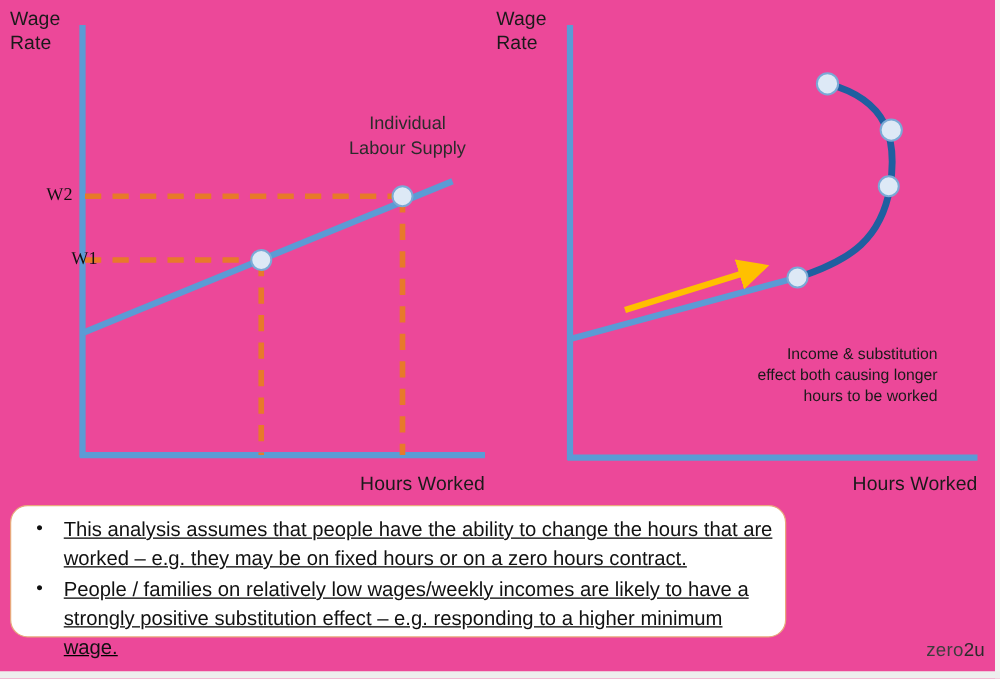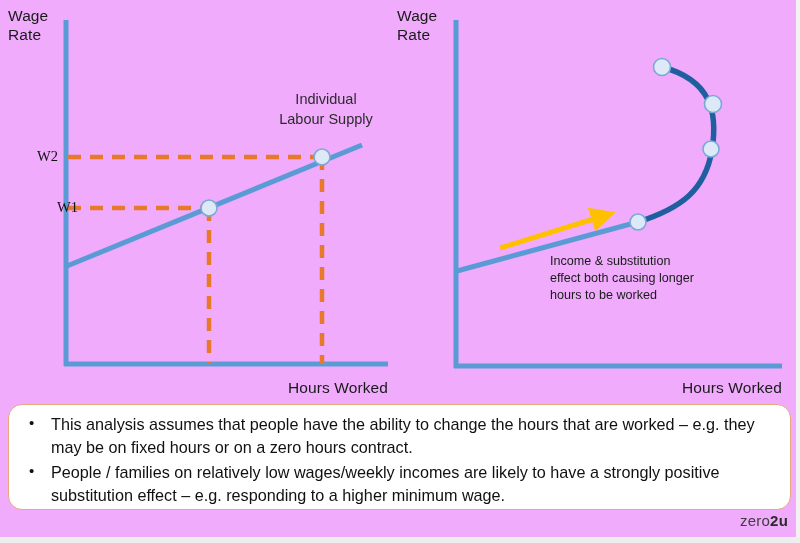--- a/index.html
+++ b/index.html
@@ -8,21 +8,21 @@
     background: #ffffff;
   }
   body {
     font-family: "Liberation Sans", sans-serif;
     -webkit-font-smoothing: antialiased;
   }
   #slide {
     position: relative;
     width: 800px;
     height: 543px;
-    background: #f0abfc;
+    background: #ec4899;
     overflow: hidden;
     box-sizing: border-box;
   }
   
   .edge-right {
     position: absolute;
     top: 0; right: 0;
     width: 4px; height: 543px;
     background: #f2f2f2;
   }
@@ -73,27 +73,28 @@
     color: #1a1a1a;
     line-height: 1.35;
     white-space: pre-line;
   }
 
   
   #callout {
     position: absolute;
     left: 8px;
     top: 404px;
-    width: 783px;
+    width: 621px;
     height: 106px;
     border: 1.6px solid #e8a87c;
     border-radius: 14px;
     box-sizing: border-box;
     background: #ffffff;
     padding: 8px 10px 6px 8px;
+    text-decoration: underline;
   }
   ul.bullets {
     list-style: none;
     margin: 0;
     padding: 0;
   }
   ul.bullets li {
     position: relative;
     padding-left: 34px;
     font-size: 16.2px;
@@ -111,21 +112,21 @@
   }
 
   #logo {
     position: absolute;
     right: 12px;
     top: 512px;
     font-size: 15px;
     color: #3d3d3d;
     letter-spacing: .2px;
   }
-  #logo b { font-weight: bold; color: #2b2b2b; }
+  #logo b { font-weight: normal; color: #2b2b2b; }
 </style>
 </head>
 <body>
 
 <div id="slide">
 
   <div class="chart" id="left-chart" style="left:0; width:400px;">
     <svg width="400" height="400" viewBox="0 0 400 400">
 
       <line x1="66" y1="20" x2="66" y2="366" stroke="#5b9bd5" stroke-width="5"></line>
@@ -175,21 +176,21 @@
 
       <circle cx="238" cy="222" r="8" fill="#dde9f6" stroke="#7aa9d6" stroke-width="1.6"></circle>
       <circle cx="311" cy="149" r="8" fill="#dde9f6" stroke="#7aa9d6" stroke-width="1.6"></circle>
       <circle cx="313" cy="104" r="8.5" fill="#dde9f6" stroke="#7aa9d6" stroke-width="1.6"></circle>
       <circle cx="262" cy="67" r="8.5" fill="#dde9f6" stroke="#7aa9d6" stroke-width="1.6"></circle>
     </svg>
 
     <div class="axis-label y-axis-label" style="left:-3px; top:6px;">Wage
 Rate</div>
 
-    <div class="note-label" style="left:150px; top:253px; width:200px;">Income &amp; substitution
+    <div class="note-label" style="left:150px; top:275px; width:200px;text-align:right;">Income &amp; substitution
 effect both causing longer
 hours to be worked</div>
 
     <div class="axis-label x-axis-label" style="left:232px; top:378px; width:150px;">Hours Worked</div>
   </div>
 
   <div id="callout">
     <ul class="bullets">
       <li>This analysis assumes that people have the ability to change the hours that are worked – e.g. they may be on fixed hours or on a zero hours contract.</li>
       <li>People / families on relatively low wages/weekly incomes are likely to have a strongly positive substitution effect – e.g. responding to a higher minimum wage.</li>

